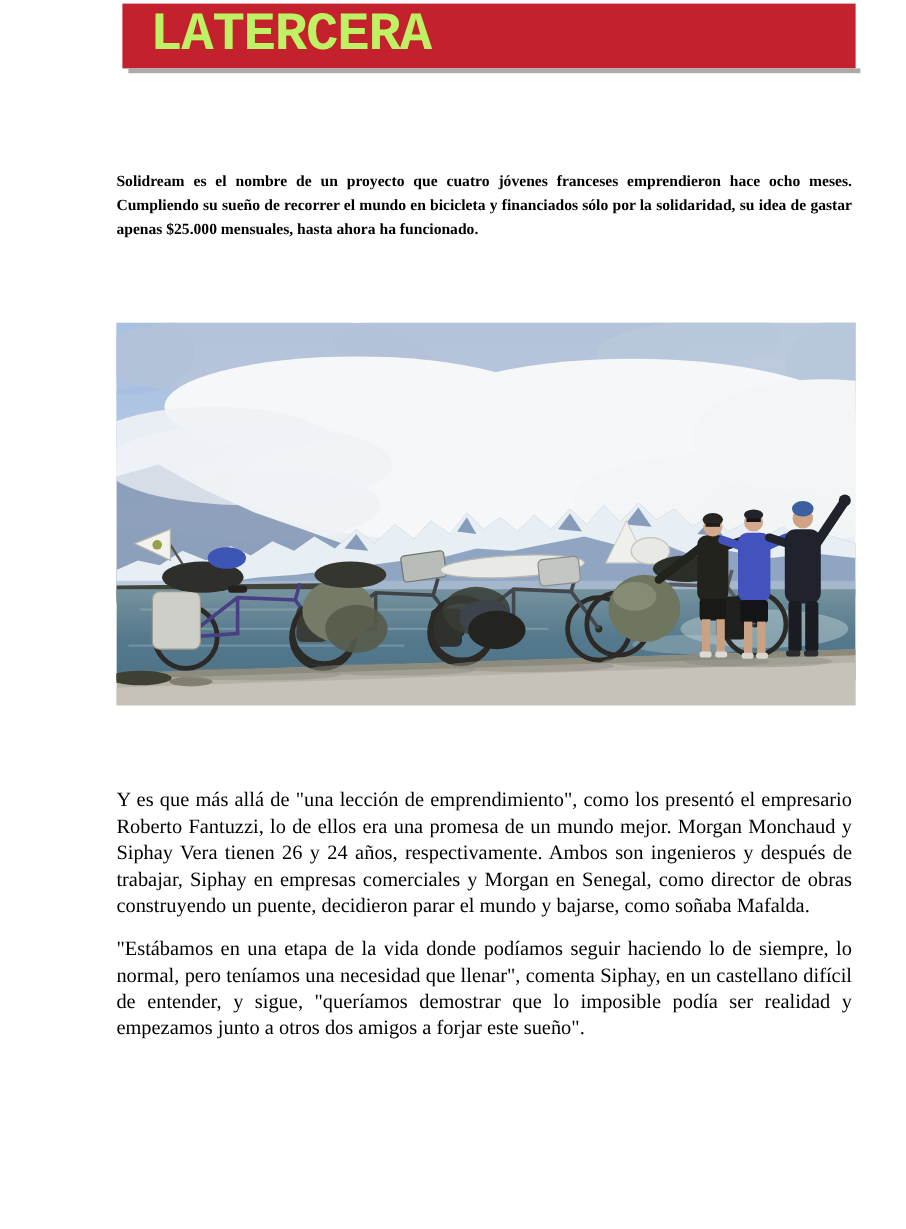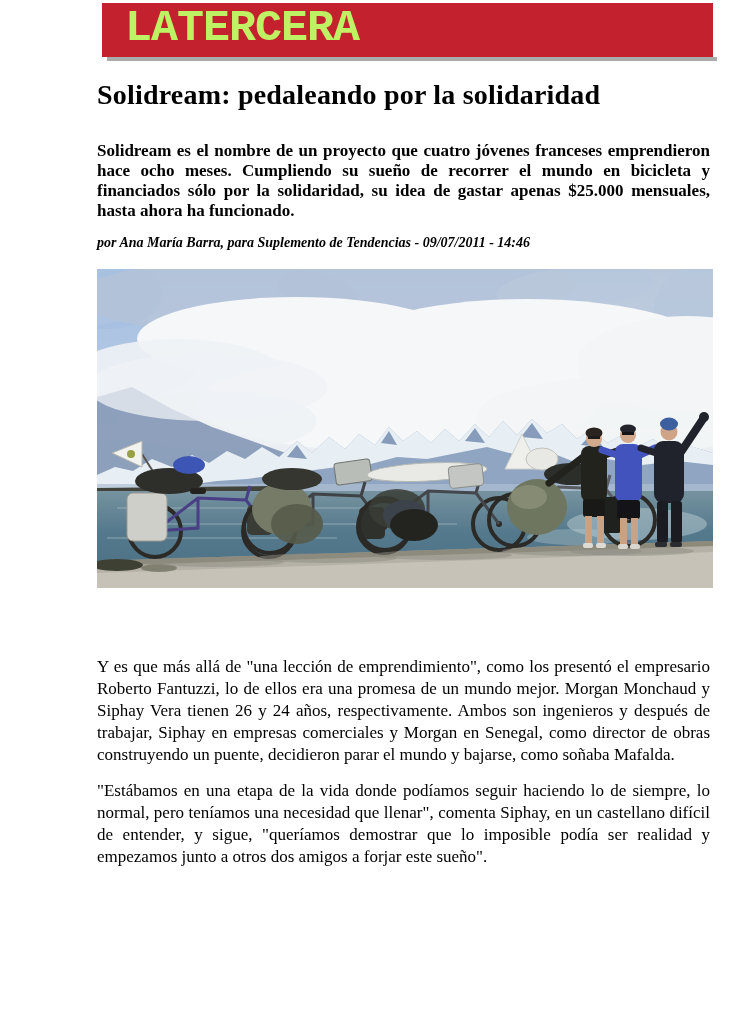--- a/index.html
+++ b/index.html
@@ -21,21 +21,21 @@
     font-family:Liberation Mono, monospace; font-weight:bold;
     font-size:45px; letter-spacing:-1px; color:#bef264; white-space:nowrap;
   }
   
   .headline {
     position:absolute; left:97px; top:80px; width:616px; margin:0;
     font-size:28px; font-weight:bold; line-height:1.1; letter-spacing:0.2px;
   }
   .lead {
     position:absolute; left:97px; top:141px; width:613px; margin:0;
-    font-size:17px; font-weight:bold; line-height:20px; text-align:justify;
+    font-size:13px; font-weight:bold; line-height:20px; text-align:justify;
   }
   .byline {
     position:absolute; left:97px; top:235px; width:613px; margin:0;
     font-size:14px; font-weight:bold; font-style:italic;
   }
   .photo {
     position:absolute; left:97px; top:269px; width:616px; height:319px; margin:0;
   }
   .photo svg { display:block; width:616px; height:319px; }
   .body-text {
@@ -50,25 +50,23 @@
 </head>
 <body>
 
 <div class="page">
 
   <div class="banner">
     <span class="logo-text">LATERCERA</span>
   </div>
   <div class="banner-shadow"></div>
 
-  <h1 class="headline">Solidream: pedaleando por la solidaridad</h1>
 
   <p class="lead">Solidream es el nombre de un proyecto que cuatro jóvenes franceses emprendieron hace ocho meses. Cumpliendo su sueño de recorrer el mundo en bicicleta y financiados sólo por la solidaridad, su idea de gastar apenas $25.000 mensuales, hasta ahora ha funcionado.</p>
 
-  <p class="byline">por Ana María Barra, para Suplemento de Tendencias - 09/07/2011 - 14:46</p>
 
   <figure class="photo">
     <svg viewBox="0 0 616 319" xmlns="http://www.w3.org/2000/svg">
       <defs>
         <linearGradient id="g-sky" x1="0" y1="0" x2="0" y2="1">
           <stop offset="0%" stop-color="#b8c9e0"></stop>
           <stop offset="35%" stop-color="#dce4ee"></stop>
           <stop offset="70%" stop-color="#eef1f5"></stop>
           <stop offset="100%" stop-color="#e3e9f0"></stop>
         </linearGradient>

